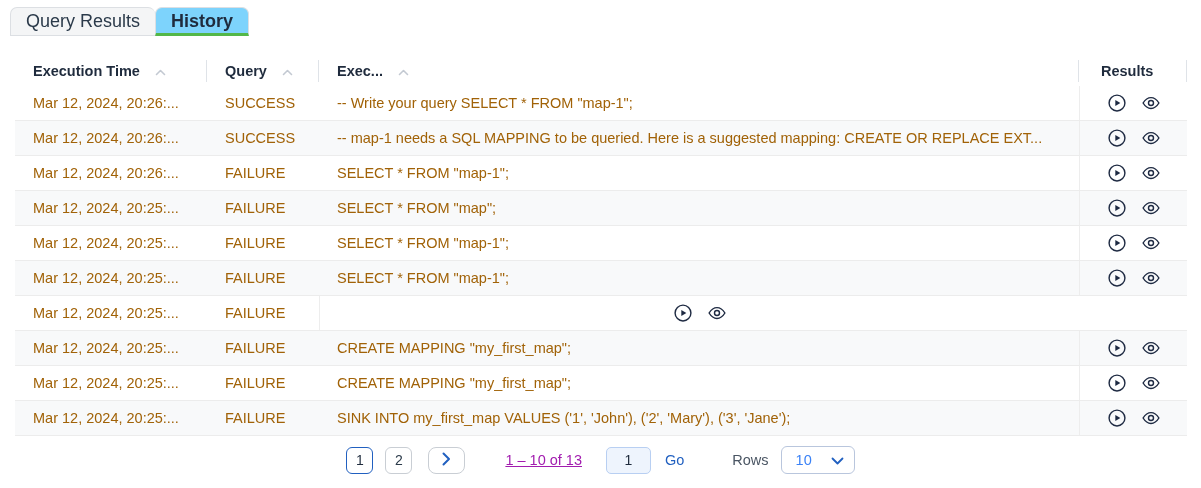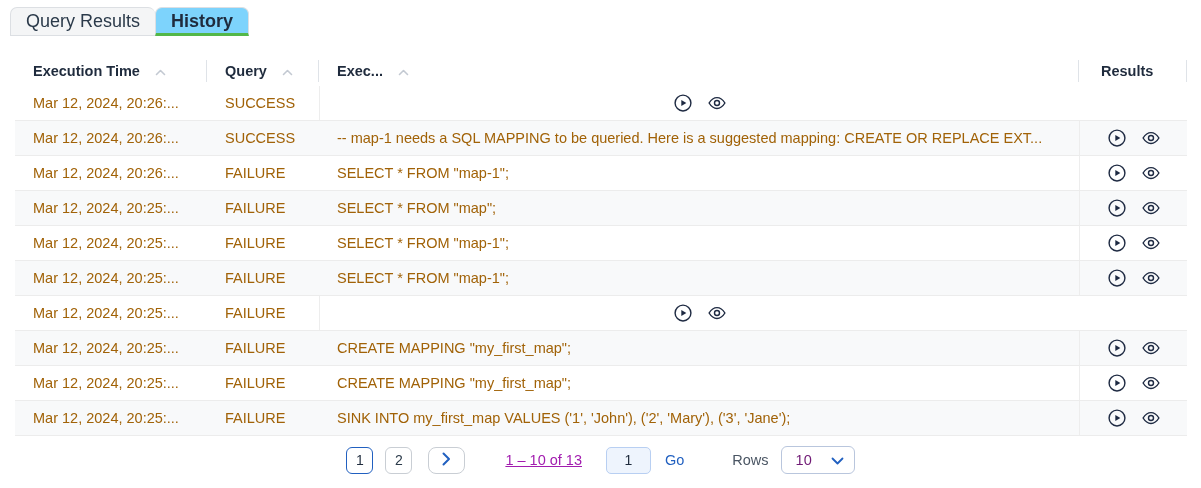--- a/index.html
+++ b/index.html
@@ -161,21 +161,21 @@
   .rows-select {
     width: 74px; height: 28px;
     border: 1px solid #b9c6dd;
     border-radius: 6px;
     background: #fff;
     display: inline-flex;
     align-items: center;
     justify-content: space-between;
     padding: 0 10px 0 14px;
     cursor: pointer;
-    color: #701a75;
+    color: #3b82f6;
   }
 </style>
 </head>
 <body>
 
 <div class="tabs-bar">
   <div class="tab inactive">
     <span>Query Results</span>
   </div>
   <div class="tab active">
@@ -210,20 +210,21 @@
       </span>
     </div>
     <div class="th actions-th">
       <span>Results</span>
     </div>
   </div>
 
   <div class="grid-row row">
     <div class="cell">Mar 12, 2024, 20:26:...</div>
     <div class="cell">SUCCESS</div>
+    <div class="cell">-- Write your query SELECT * FROM "map-1";</div>
     <div class="cell actions">
       <span class="icon-btn">
           <svg viewBox="0 0 24 24">
             <circle cx="12" cy="12" r="9.5" fill="none" stroke="currentColor" stroke-width="1.7"></circle>
             <path d="M10 8.3 L16 12 L10 15.7 Z" fill="currentColor"></path>
           </svg>
         </span>
       <span class="icon-btn">
           <svg viewBox="0 0 24 24">
             <path d="M12 5.5 C6.5 5.5 2.5 12 2.5 12 S6.5 18.5 12 18.5 21.5 12 21.5 12 17.5 5.5 12 5.5 Z" fill="none" stroke="currentColor" stroke-width="1.7"></path>

